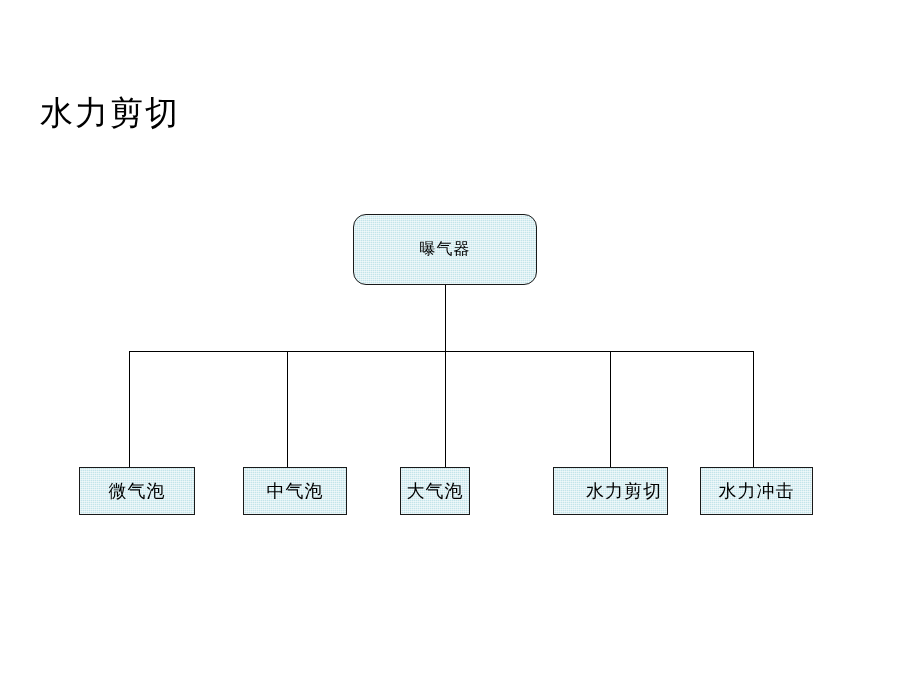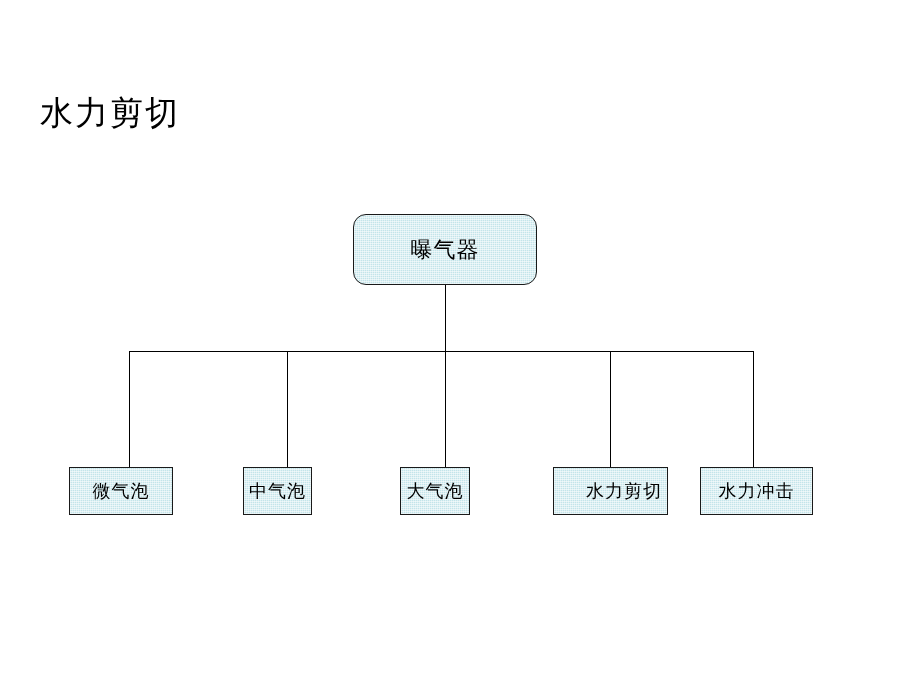--- a/index.html
+++ b/index.html
@@ -61,21 +61,21 @@
     white-space: nowrap;
   }
 
   #root-node {
     left: 353px;
     top: 214px;
     width: 184px;
     height: 71px;
     border: 1px solid #1a1a1a;
     border-radius: 13px;
-    font-size: 22px;
+    font-size: 16px;
     letter-spacing: 1px;
   }
 
   .leaf-node {
     border: 1px solid #1a1a1a;
     height: 48px;
     font-size: 18px;
     letter-spacing: 1px;
     top: 467px;
   }
@@ -94,25 +94,25 @@
   <div class="connector v-line" style="left:445px; top:285px; height:66px;"></div>
 
   <div class="connector h-line" style="left:129px; top:351px; width:625px;"></div>
 
   <div class="connector v-line" style="left:129px; top:351px; height:116px;"></div>
   <div class="connector v-line" style="left:287px; top:351px; height:116px;"></div>
   <div class="connector v-line" style="left:445px; top:351px; height:116px;"></div>
   <div class="connector v-line" style="left:610px; top:351px; height:116px;"></div>
   <div class="connector v-line" style="left:753px; top:351px; height:116px;"></div>
 
-  <div class="node leaf-node" style="left:69px; width:104px;">
+  <div class="node leaf-node" style="left:79px; width:116px;">
     <span>微气泡</span>
   </div>
 
-  <div class="node leaf-node" style="left:243px; width:69px;">
+  <div class="node leaf-node" style="left:243px; width:104px;">
     <span>中气泡</span>
   </div>
 
   <div class="node leaf-node" style="left:400px; width:70px;">
     <span>大气泡</span>
   </div>
 
   <div class="node leaf-node" style="left:553px; width:115px;padding-left:27px;">
     <span>水力剪切</span>
   </div>

